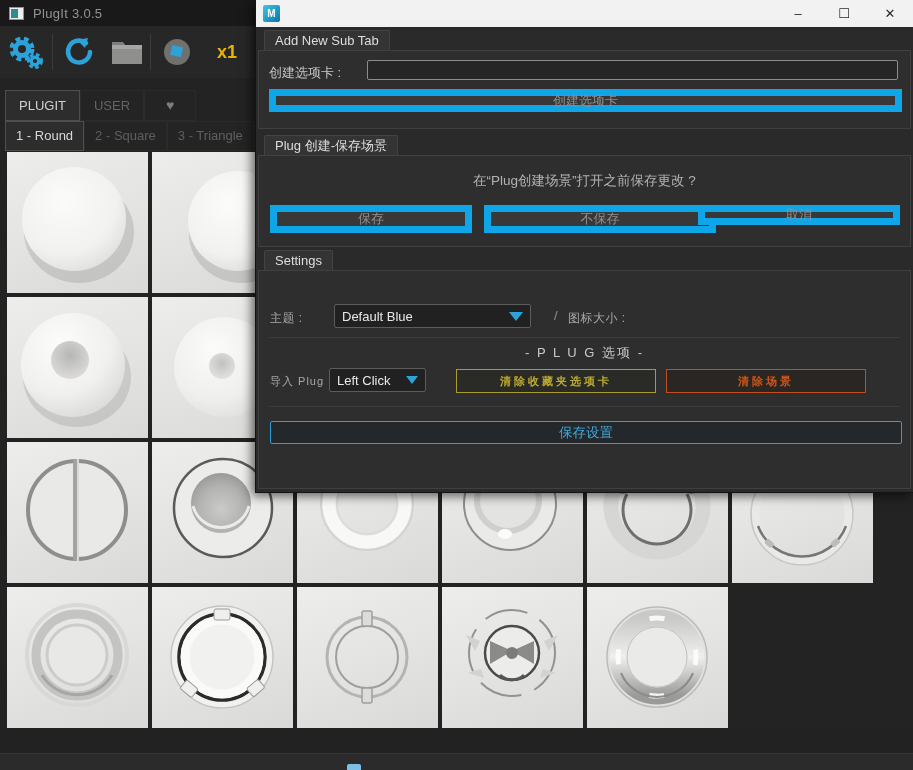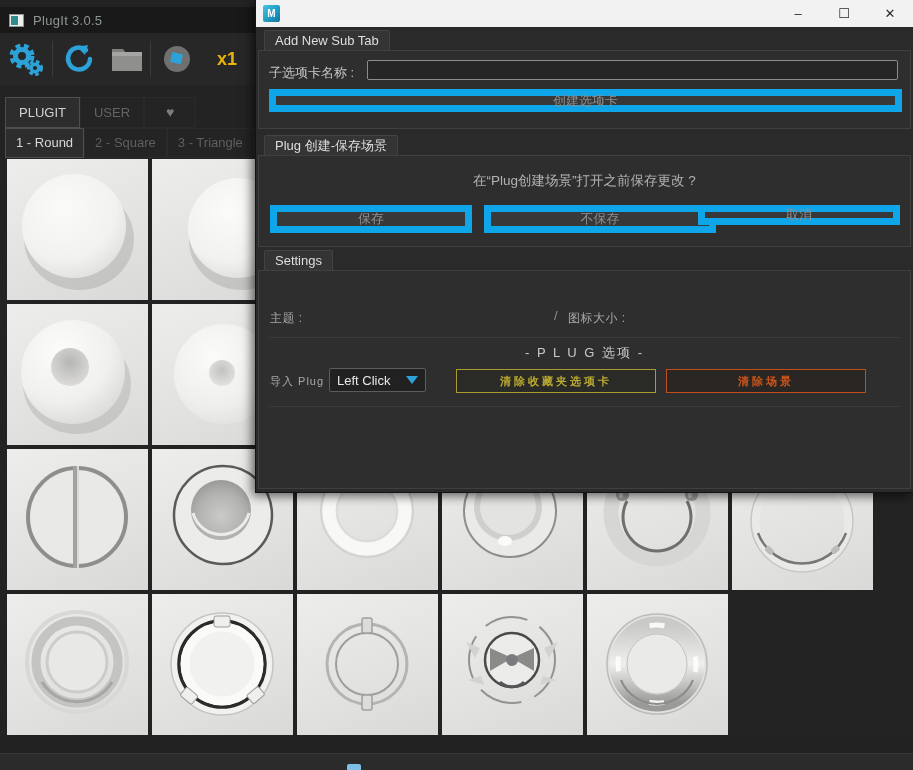--- a/index.html
+++ b/index.html
@@ -4,21 +4,21 @@
 <style>
   * { box-sizing: border-box; margin: 0; padding: 0; }
   html,body { width: 913px; height: 770px; }
   body {
     position: relative; overflow: hidden;
     background: #232323;
     font-family: "Liberation Sans", "DejaVu Sans", sans-serif;
   }
 
   
-  .main-window { position:absolute; left:0; top:7px; width:913px; height:753px; background:#232323; }
+  .main-window { position:absolute; left:0; top:0; width:913px; height:753px; background:#232323; }
   .mw-titlebar { position:absolute; left:0; top:0; width:100%; height:26px; background:#191919; display:flex; align-items:center; }
   .mw-title { color:#8f9595; font-size:13px; margin-left:9px; letter-spacing:0.3px; }
   .toolbar { position:absolute; left:0; top:26px; width:100%; height:52px; background:#272727; display:flex; align-items:center; }
   .tb-sep { width:1px; height:36px; background:#3b3b3b; }
   .tb-btn { display:flex; align-items:center; justify-content:center; height:52px; }
   .x1-label { color:#eab308; font-size:18px; font-weight:bold; padding:0 14px; }
 
   .tabstrip { position:absolute; left:5px; top:90px; display:flex; height:31px; }
   .tab { padding:0 13px; line-height:29px; font-size:13px; color:#646464; background:#242424; border:1px solid #2a2a2a; }
   .tab.active { color:#d2d2d2; background:#2d2d2d; border:1px solid #4e4e4e; }
@@ -314,46 +314,51 @@
     <div class="max-icon">M</div>
     <div class="win-controls">
       <div class="win-btn">–</div>
       <div class="win-btn">☐</div>
       <div class="win-btn">✕</div>
     </div>
   </div>
 
   <div class="grp-tab" style="top:30px">Add New Sub Tab</div>
   <div class="grp-box" style="top:50px; height:79px">
-    <span class="field-label" style="left:10px; top:13px">子选项卡名称 :</span>
+    <span class="field-label" style="left:10px; top:13px">创建选项卡 :</span>
     <input class="text-input" style="left: 108px; top: 9px; width: 531px; height: 20px;" value="">
     <div class="dlg-btn" style="left:10px; top:38px; width:633px; height:23px">创建选项卡</div>
   </div>
 
   <div class="grp-tab" style="top:135px">Plug 创建-保存场景</div>
   <div class="grp-box" style="top:155px; height:92px">
     <div class="dlg-msg" style="top:16px">在“Plug创建场景”打开之前保存更改 ?</div>
     <div class="dlg-btn" style="left:11px; top:49px; width:202px; height:28px">保存</div>
     <div class="dlg-btn" style="left:225px; top:49px; width:232px; height:28px">不保存</div>
     <div class="dlg-btn" style="left:439px; top:49px; width:202px; height:20px">取消</div>
   </div>
 
   <div class="grp-tab" style="top:250px">Settings</div>
   <div class="grp-box" style="top:270px; height:219px">
 
     <span class="small-label" style="left:11px; top:39px">主题 :</span>
+    <div class="combo" style="left:75px; top:33px; width:197px">
+      <span>Default Blue</span>
+      <span class="tri"></span>
+    </div>
     <span class="slash" style="left:295px; top:37px">/</span>
     <span class="small-label" style="left:309px; top:39px">图标大小 :</span>
 
     <div class="hdivider" style="top:66px"></div>
     <div class="sec-header" style="top:73px">- P L U G  选项 -</div>
 
     <span class="small-label" style="left:11px; top:103px; font-size:11px; letter-spacing:1px">导入 Plug :</span>
     <div class="combo" style="left:70px; top:97px; width:97px">
       <span>Left Click</span>
       <span class="tri" style="border-left-width:6px;border-right-width:6px;border-top-width:8px"></span>
     </div>
     <div class="warn-btn yellow" style="left:197px; top:98px; width:200px">清除收藏夹选项卡</div>
     <div class="warn-btn orange" style="left:407px; top:98px; width:200px">清除场景</div>
 
     <div class="hdivider" style="top:135px"></div>
+    <div class="accent-btn" style="left:11px; top:150px; width:632px">保存设置</div>
   </div>
 </div>
 
 </body></html>

